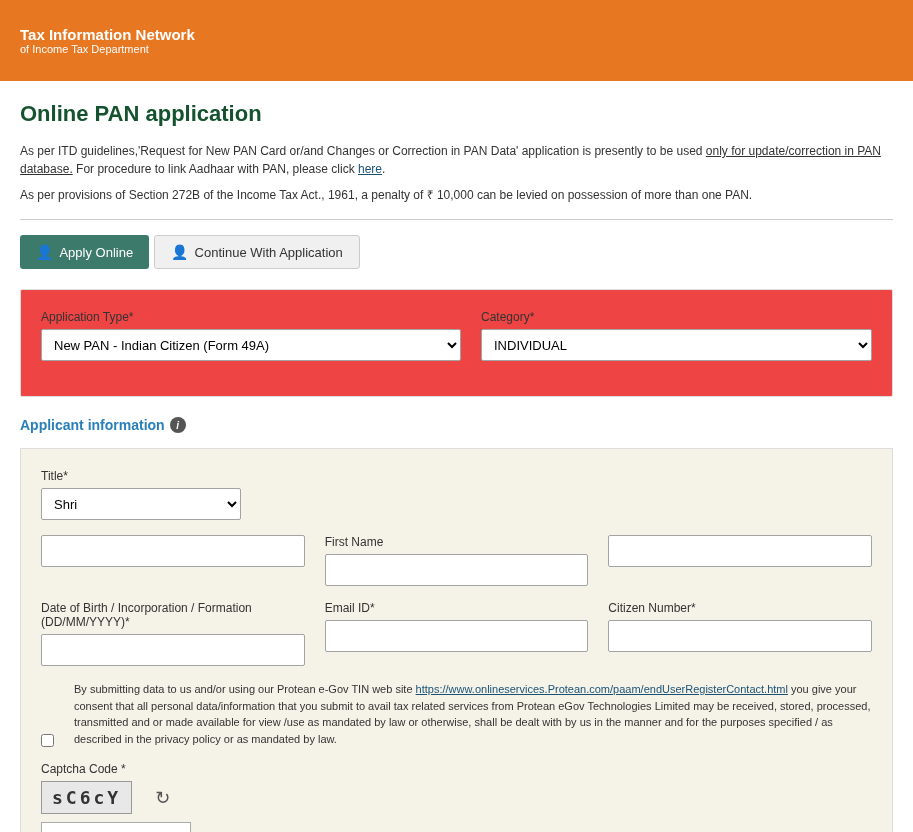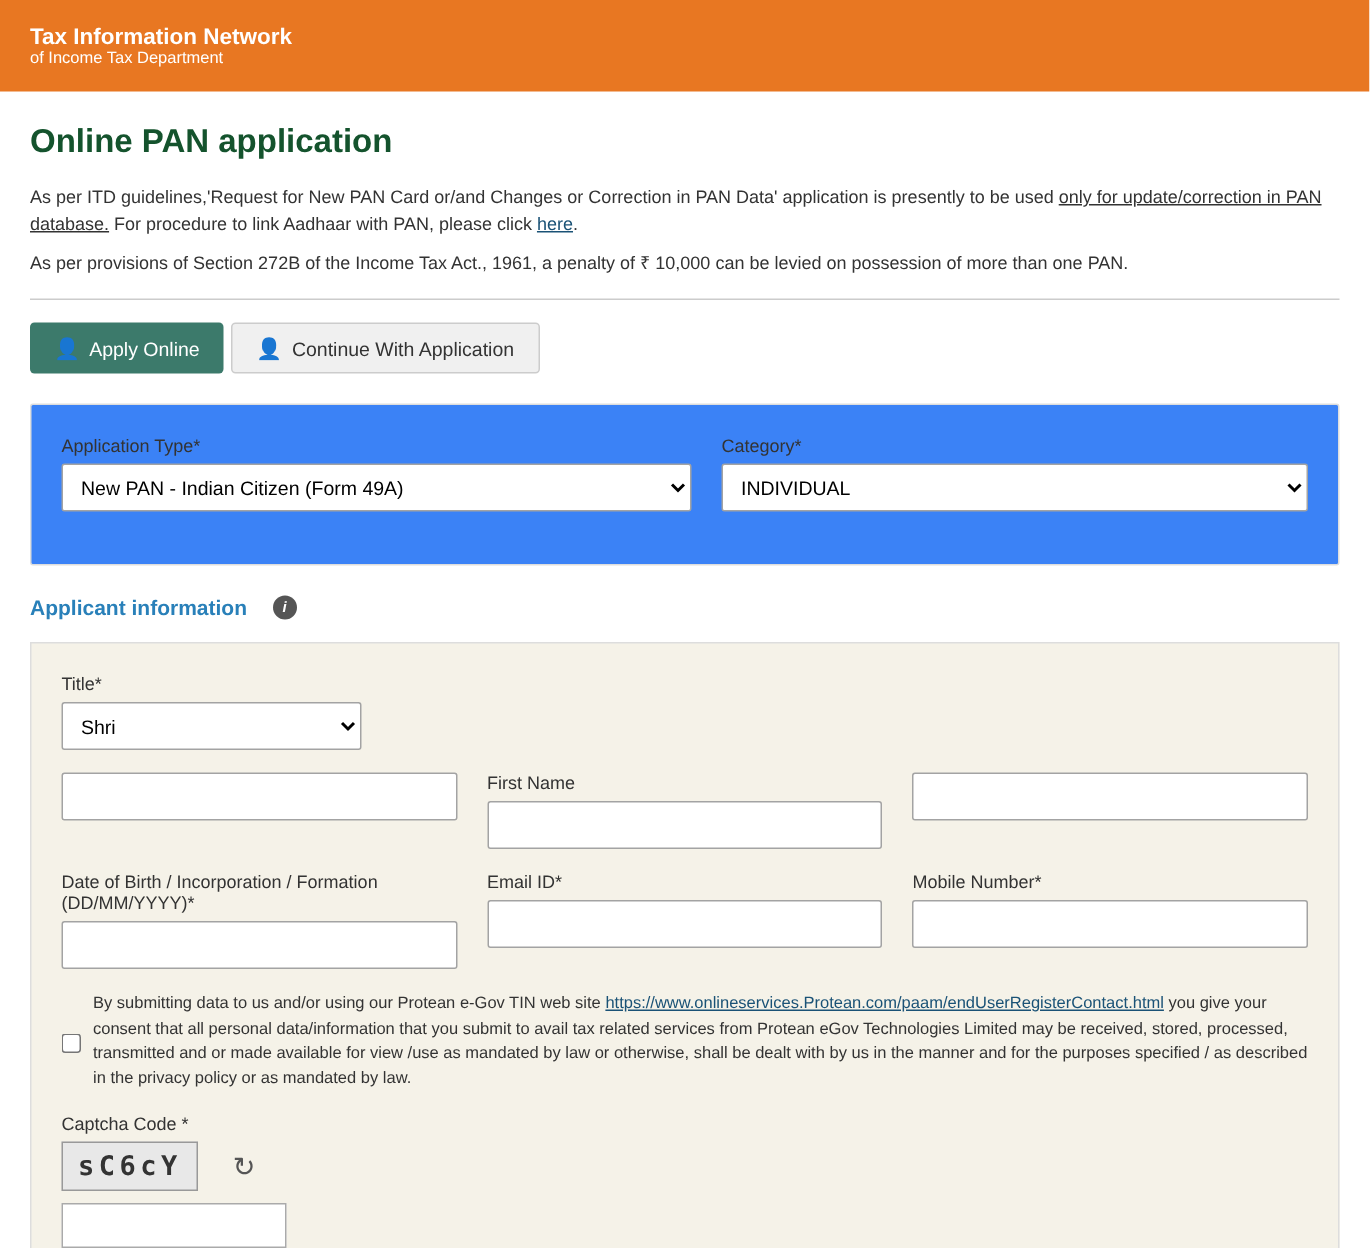--- a/index.html
+++ b/index.html
@@ -1,21 +1,21 @@
 <!DOCTYPE html>
 <html><head>
   <meta charset="utf-8">
   <style>
     * { box-sizing: border-box; margin: 0; padding: 0; }
     body { font-family: Arial, sans-serif; font-size: 13px; color: #333; background: #fff; }
 
     
     .header {
       background: #e87722;
-      padding: 16px 20px;
+      padding: 26px 20px;
       display: flex;
       align-items: center;
     }
     .header-logo {
       display: flex;
       flex-direction: column;
     }
     .header-title-main {
       color: #fff;
       font-size: 15px;
@@ -92,21 +92,21 @@
       color: #333;
       border: 1px solid #ccc;
     }
 
     .tab-icon {
       font-size: 14px;
     }
 
     
     .form-section {
-      background: #3b82f6;
+      background: #ef4444;
       border: 1px solid #ddd;
       padding: 20px;
       margin-bottom: 20px;
       border-radius: 2px;
     }
 
     .form-row {
       display: flex;
       gap: 20px;
       margin-bottom: 15px;
@@ -139,21 +139,21 @@
       appearance: auto;
     }
 
     .section-title {
       font-size: 14px;
       color: #2980b9;
       font-weight: bold;
       margin-bottom: 15px;
       display: flex;
       align-items: center;
-      gap: 17px;
+      gap: 5px;
     }
 
     .info-icon {
       display: inline-flex;
       align-items: center;
       justify-content: center;
       width: 16px;
       height: 16px;
       background: #555;
       color: #fff;
@@ -166,22 +166,22 @@
 
     .applicant-section {
       background: #f5f2e8;
       border: 1px solid #ddd;
       padding: 20px;
       margin-bottom: 20px;
     }
 
     .consent-row {
       display: flex;
-      align-items: center;
-      gap: 8px;
+      align-items: flex-end;
+      gap: 20px;
       margin-bottom: 15px;
       font-size: 11px;
       line-height: 1.5;
     }
 
     .consent-row input[type="checkbox"] {
       margin-top: 2px;
       flex-shrink: 0;
     }
 
@@ -325,21 +325,21 @@
     <div class="form-row">
       <div class="form-group">
         <label>Date of Birth / Incorporation / Formation (DD/MM/YYYY)*</label>
         <input type="text" style="">
       </div>
       <div class="form-group">
         <label>Email ID*</label>
         <input type="text" style="">
       </div>
       <div class="form-group">
-        <label>Mobile Number*</label>
+        <label>Citizen Number*</label>
         <input type="text" style="">
       </div>
     </div>
 
     <div class="consent-row">
       <input type="checkbox" style="">
       <span>
         <span>By submitting data to us and/or using our Protean e-Gov TIN web site </span><a href="#">https://www.onlineservices.Protean.com/paam/endUserRegisterContact.html</a><span> you give your consent that all personal data/information that you submit to avail tax related services from Protean eGov Technologies Limited may be received, stored, processed, transmitted and or made available for view /use as mandated by law or otherwise, shall be dealt with by us in the manner and for the purposes specified / as described in the privacy policy or as mandated by law.</span>
       </span>
     </div>

